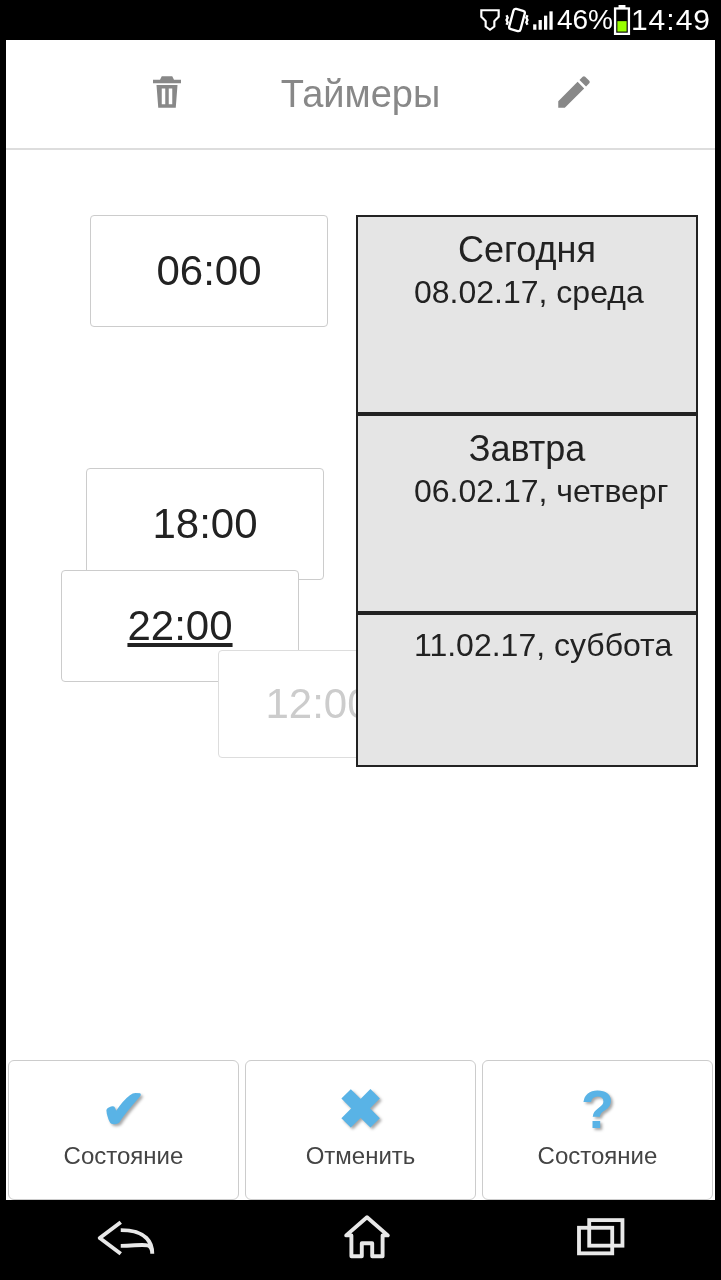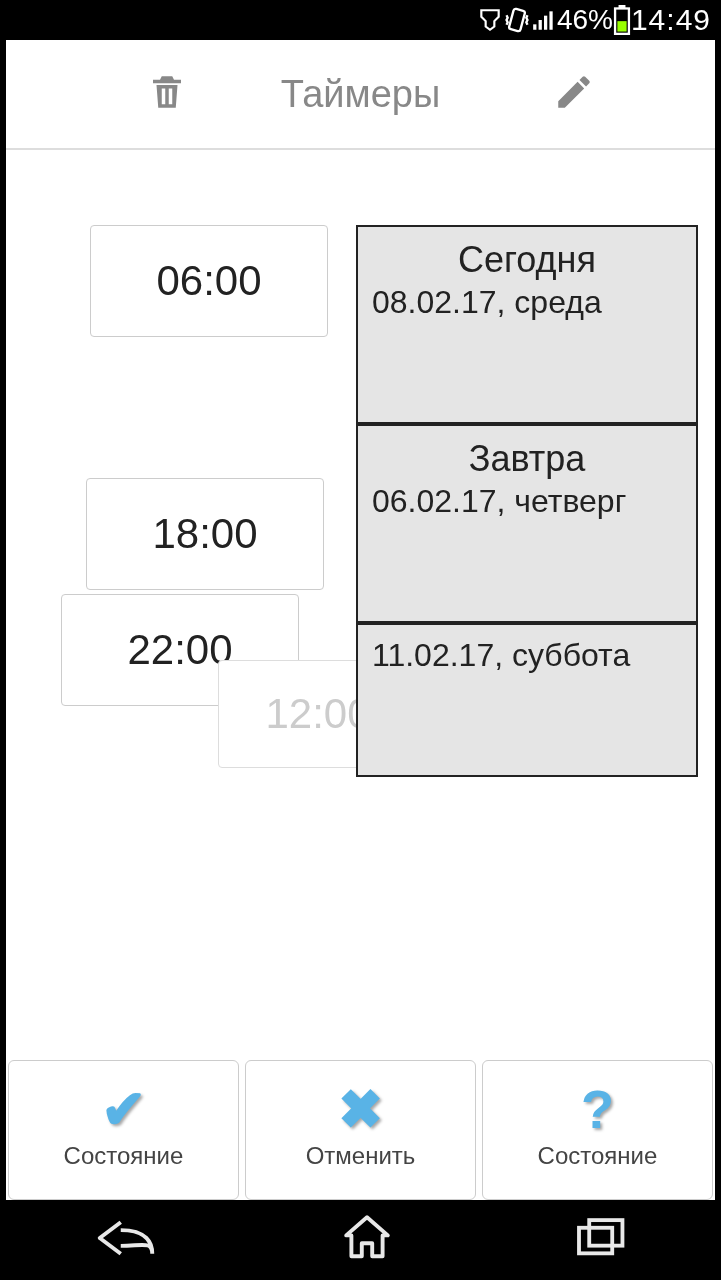--- a/index.html
+++ b/index.html
@@ -5,38 +5,38 @@
   * { box-sizing: border-box; margin: 0; padding: 0; }
   html, body { width: 721px; height: 1280px; background: #000; font-family: Arial, Helvetica, sans-serif; overflow: hidden; }
   .device { width: 721px; height: 1280px; background: #000; position: relative; }
   
   .status-bar { height: 40px; background: #000; color: #fff; display: flex; align-items: center; justify-content: flex-end; padding: 0 10px; gap: 0; font-size: 28px; }
   .status-bar .sb-icon { display: inline-flex; align-items: center; }
   .status-bar svg { fill: #fff; }
   .battery-pct { font-size: 28px; }
   .clock { font-size: 30px; letter-spacing: 1px; }
   
-  .app { position: absolute; top: 40px; left: 6px; right: 6px; bottom: 80px; background: #fff; display: flex; flex-direction: column; gap: 10px; }
+  .app { position: absolute; top: 40px; left: 6px; right: 6px; bottom: 80px; background: #fff; display: flex; flex-direction: column; }
   
   .app-header { height: 110px; display: flex; align-items: center; justify-content: center; position: relative; border-bottom: 2px solid #ddd; }
   .app-header .title { font-size: 38px; color: #888; }
   .hdr-left, .hdr-right { position: absolute; top: 50%; transform: translateY(-50%); }
   .hdr-left { left: 140px; }
   .hdr-right { right: 120px; }
   .hdr-icon svg { width: 42px; height: 42px; fill: #888; }
   
   .body { flex: 1; position: relative; }
   
   .time-chip { position: absolute; width: 238px; height: 112px; border: 1px solid #ccc; border-radius: 4px; display: flex; align-items: center; justify-content: center; font-size: 42px; color: #222; background: #fff; }
   .time-chip.faded { color: #ccc; border-color: #ddd; }
   
   .date-col { position: absolute; left: 350px; top: 65px; width: 342px; }
   .date-card { width: 342px; border: 2px solid #222; background: #e5e5e5; color: #222; padding: 10px 14px 0 14px; font-size: 32px; line-height: 1.25; }
   .date-card .big { text-align: center; font-size: 36px; }
-  .date-card .sub { font-size: 32px; }
+  .date-card .sub { font-size: 32px; margin-left: 42px; }
   .date-card.selected { background: #c9ecf5; }
   .date-card.selected .big { color: #777; }
   .date-card.selected .sub { color: #777; }
   .date-card .pad { height: 100px; }
   
   .actions { position: absolute; left: 0; right: 0; bottom: 0; height: 140px; display: flex; gap: 6px; padding: 0 2px; }
   .action-btn { flex: 1; border: 1px solid #ccc; border-radius: 6px; background: #fff; display: flex; flex-direction: column; align-items: center; justify-content: center; gap: 6px; padding-bottom: 8px; }
   .action-btn .ico { font-size: 54px; font-weight: 900; color: #59b3e6; text-shadow: 2px 2px 3px rgba(0,0,0,.35); line-height: 1; }
   .action-btn .lbl { font-size: 24px; color: #444; }
   
@@ -96,21 +96,21 @@
     </div>
 
     <div class="body">
 
       <div class="time-chip" style="left:55px; top:65px;margin-left:29px;">
           <span>06:00</span>
         </div>
       <div class="time-chip" style="left:55px; top:318px;margin-left:25px;">
           <span>18:00</span>
         </div>
-      <div class="time-chip" style="left:55px; top:434px;">
+      <div class="time-chip" style="left:55px; top:420px;text-decoration:underline;">
           <span>22:00</span>
         </div>
       <div class="time-chip faded" style="left:212px; top:500px; width:200px; height:108px;">
           <span>12:00</span>
         </div>
 
       <div class="date-col">
         <div class="date-card">
           <div class="big">Сегодня</div>
           <div class="sub">08.02.17, среда</div>

